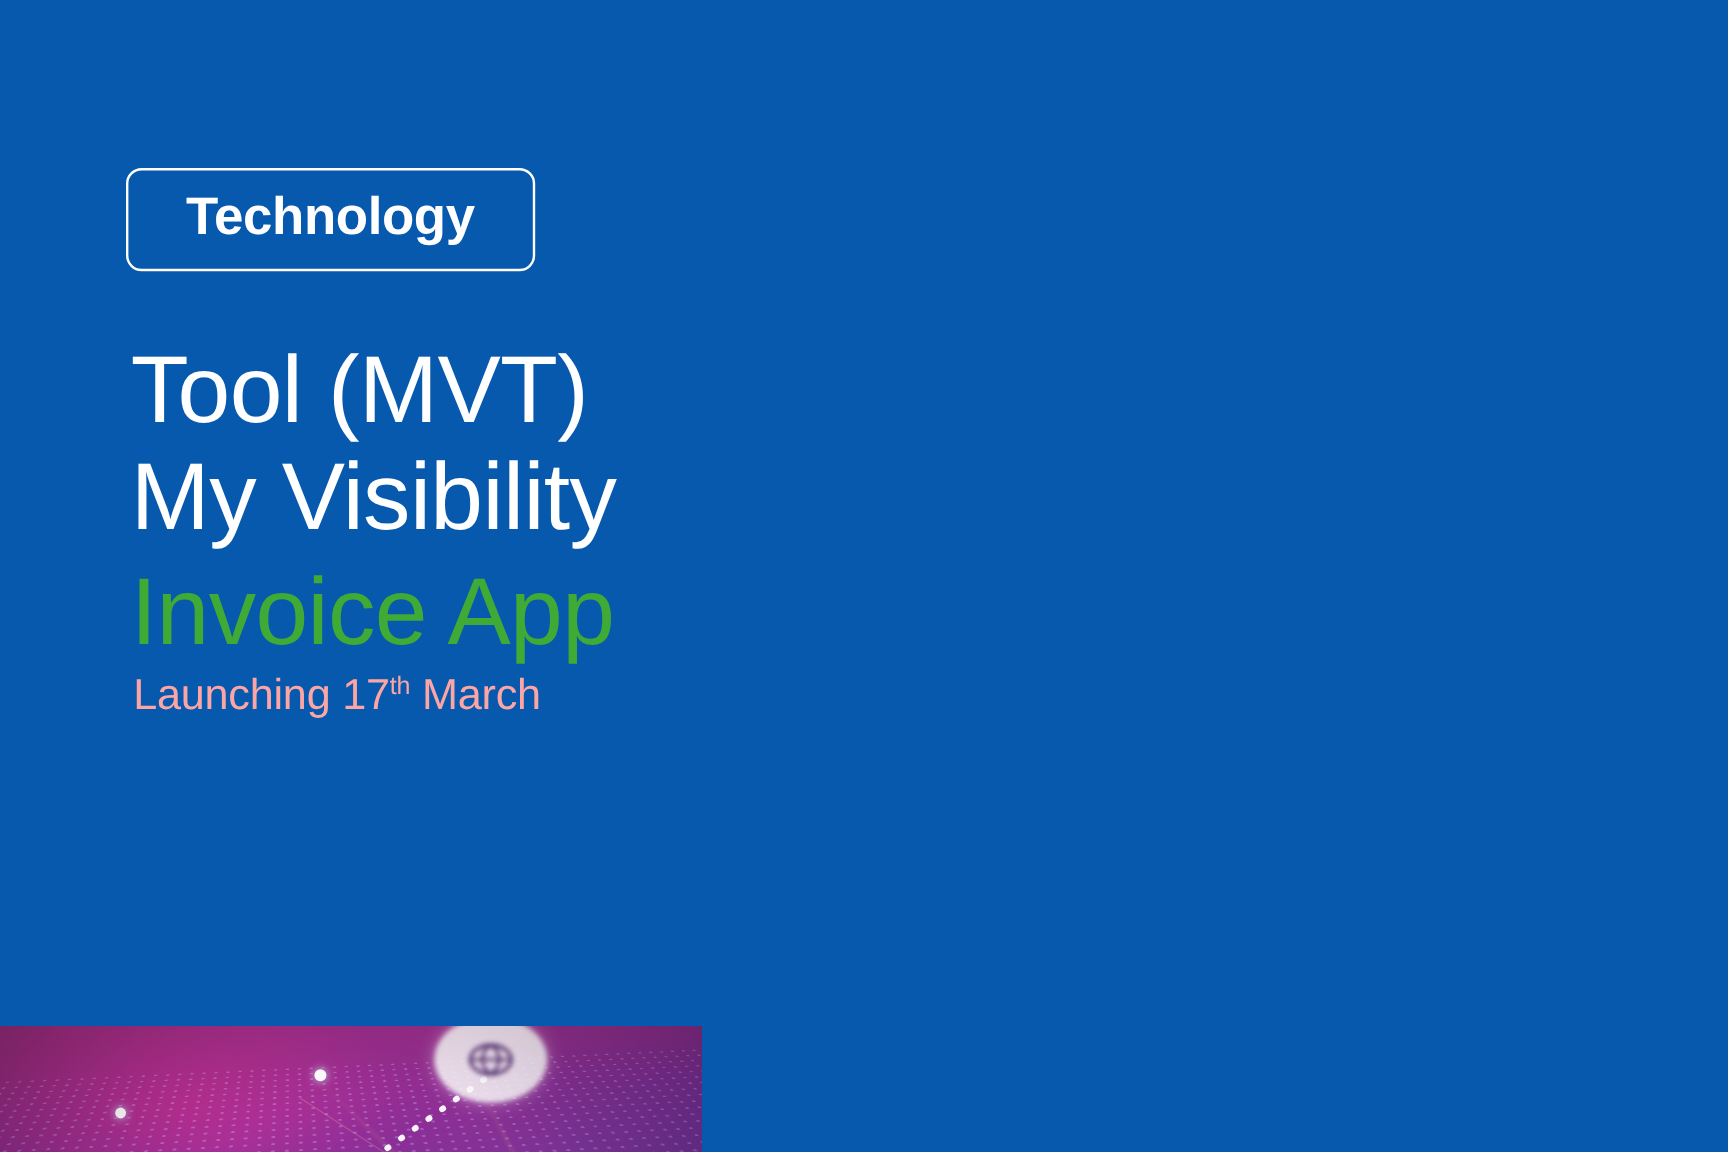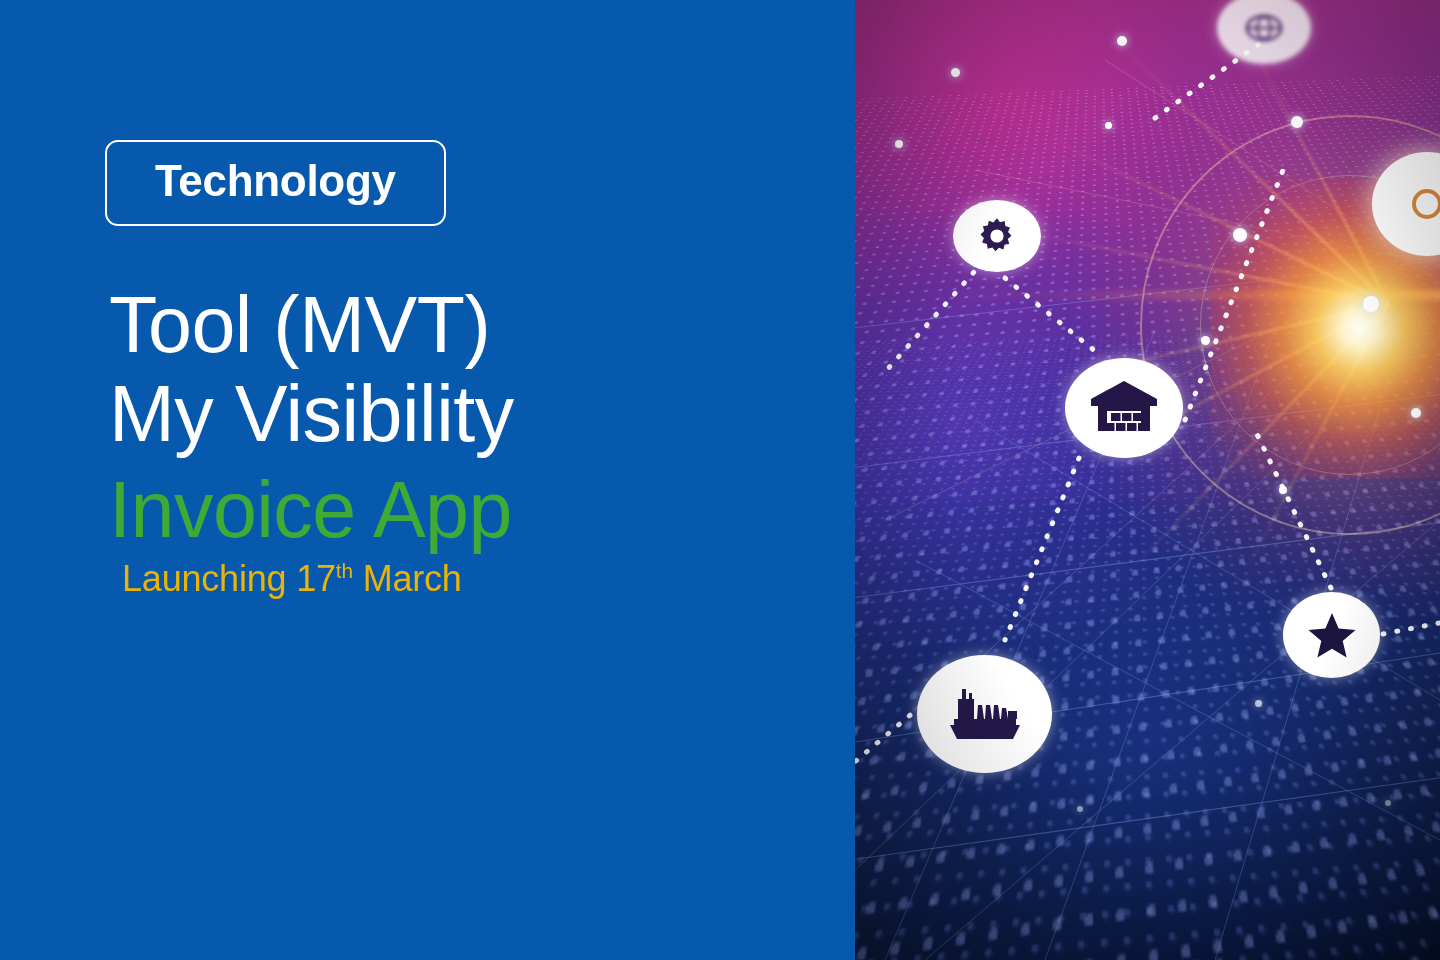--- a/index.html
+++ b/index.html
@@ -10,20 +10,21 @@
     background:#0759ae;
     font-family:"Liberation Sans", sans-serif;
     overflow:hidden;
   }
 
   .slide {
     position:relative;
     width:1404px; height:960px;
     display:flex;
     background:#0759ae;
+    flex-direction:column;
   }
 
   
   .left-panel {
     position:relative;
     width:855px; height:960px;
     background:#0759ae;
     flex:0 0 855px;
   }
 
@@ -71,25 +72,25 @@
     font-weight:300;
     line-height:1.13;
     letter-spacing:-0.5px;
     margin-left:4px;
     margin-bottom:4px;
     white-space:nowrap;
   }
 
   
   .launch-line {
-    color:#eab308;
+    color:#fca5a5;
     font-size:36px;
     font-weight:400;
     letter-spacing:-0.2px;
-    margin-left:17px;
+    margin-left:6px;
     white-space:nowrap;
   }
   .launch-line sup {
     font-size:0.58em;
     vertical-align:super;
     line-height:0;
   }
 
   
   .image-panel {

